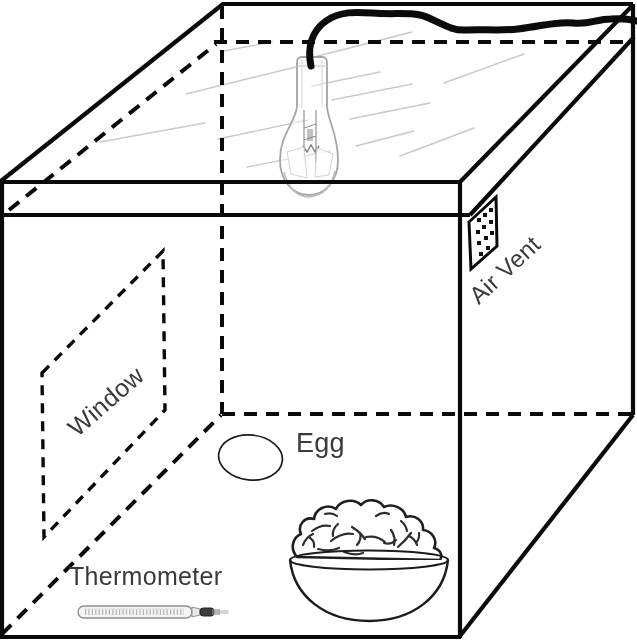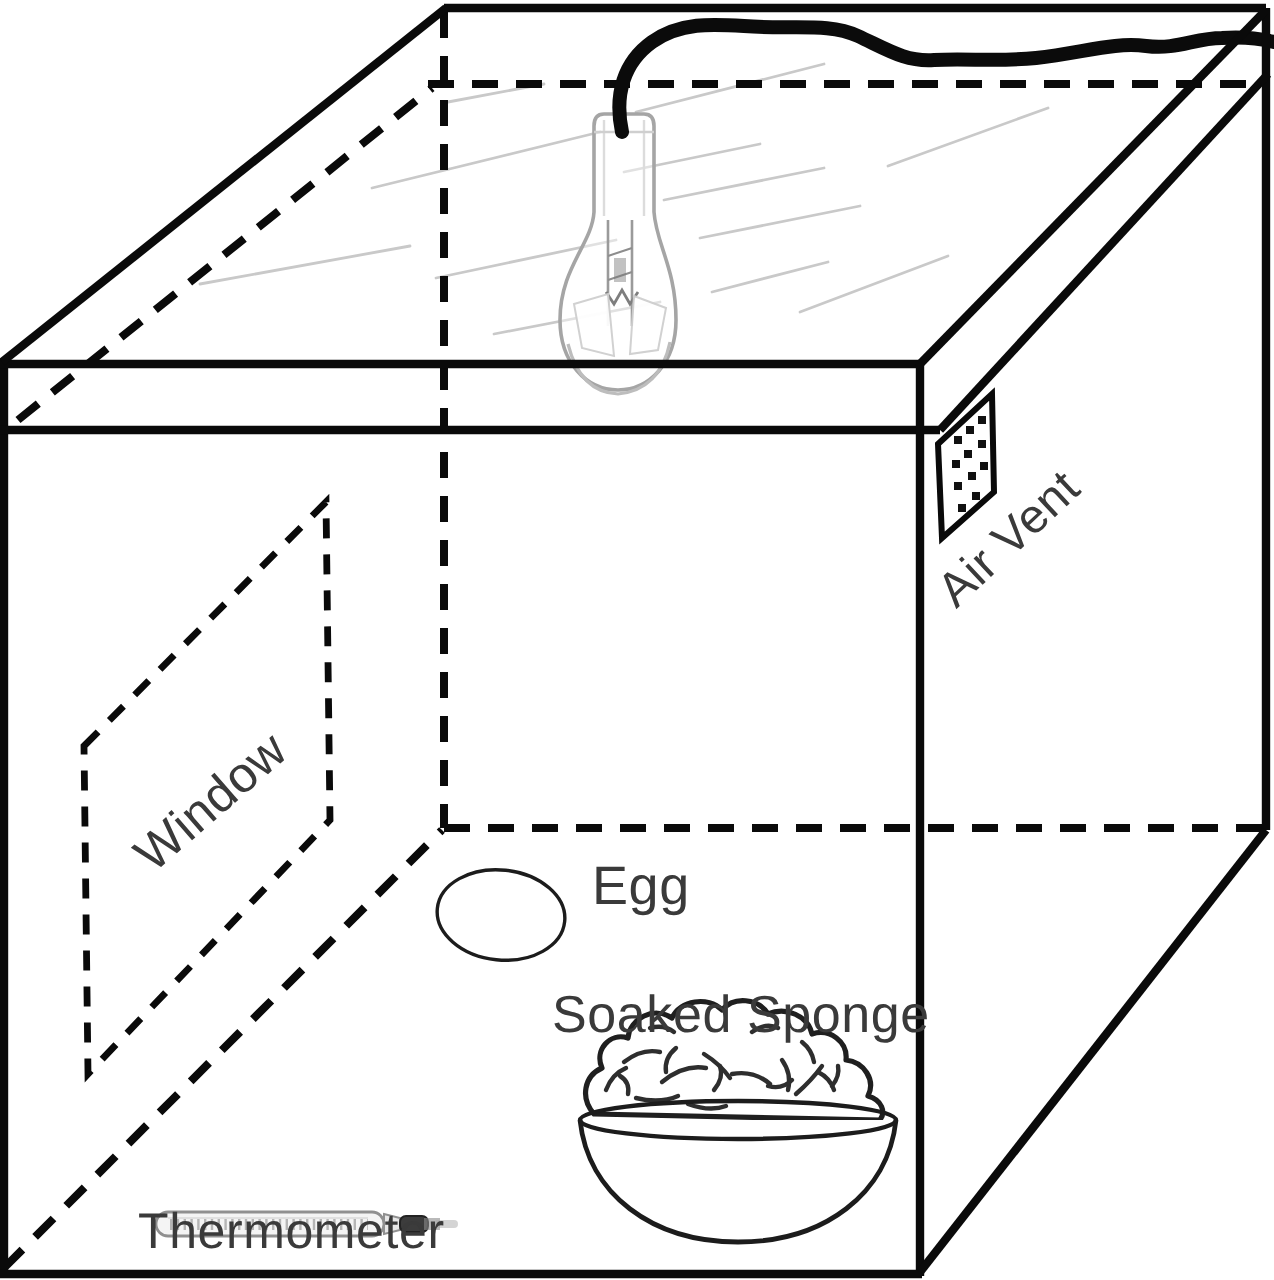--- a/index.html
+++ b/index.html
@@ -32,21 +32,21 @@
     position: absolute;
     color: var(--label-text, #3a3a3a);
     letter-spacing: 0.3px;
     white-space: nowrap;
     user-select: none;
   }
   .lbl-window  { left: 46px;  top: 387px; width: 120px; font-size: 25px; text-align: center; transform: rotate(-41deg); }
   .lbl-airvent { left: 445px; top: 256px; width: 120px; font-size: 24px; text-align: center; transform: rotate(-43deg); }
   .lbl-egg     { left: 296px; top: 428px; font-size: 27px; }
   .lbl-sponge  { left: 276px; top: 492px; font-size: 26px; }
-  .lbl-thermo  { left: 69px;  top: 602px; font-size: 25px; }
+  .lbl-thermo  { left: 69px;  top: 562px; font-size: 25px; }
 </style>
 </head>
 <body>
 
 <div class="canvas">
 
   <svg width="637" height="640" viewBox="0 0 637 640">
 
     <g>
       <path class="streak" d="M100,142 L205,123"></path>
@@ -162,15 +162,14 @@
       <path d="M192,607 L200,609 L200,615 L192,617 Z" fill="#e8e8e8" stroke="#909090" stroke-width="1"></path>
       <rect x="200" y="608" width="14" height="8" rx="3" fill="#3c3c3c" stroke="#222222" stroke-width="1"></rect>
       <rect x="212" y="609" width="8" height="6" fill="#8a8a8a" opacity="0.6"></rect>
       <path d="M219,612 L227,612" stroke="#aaaaaa" stroke-width="4" opacity="0.5" stroke-linecap="round"></path>
     </g>
   </svg>
 
   <div class="lbl lbl-window">Window</div>
   <div class="lbl lbl-airvent">Air Vent</div>
   <div class="lbl lbl-egg">Egg</div>
-  <div class="lbl lbl-sponge">Soaked Sponge</div>
   <div class="lbl lbl-thermo">Thermometer</div>
 </div>
 
 </body></html>

